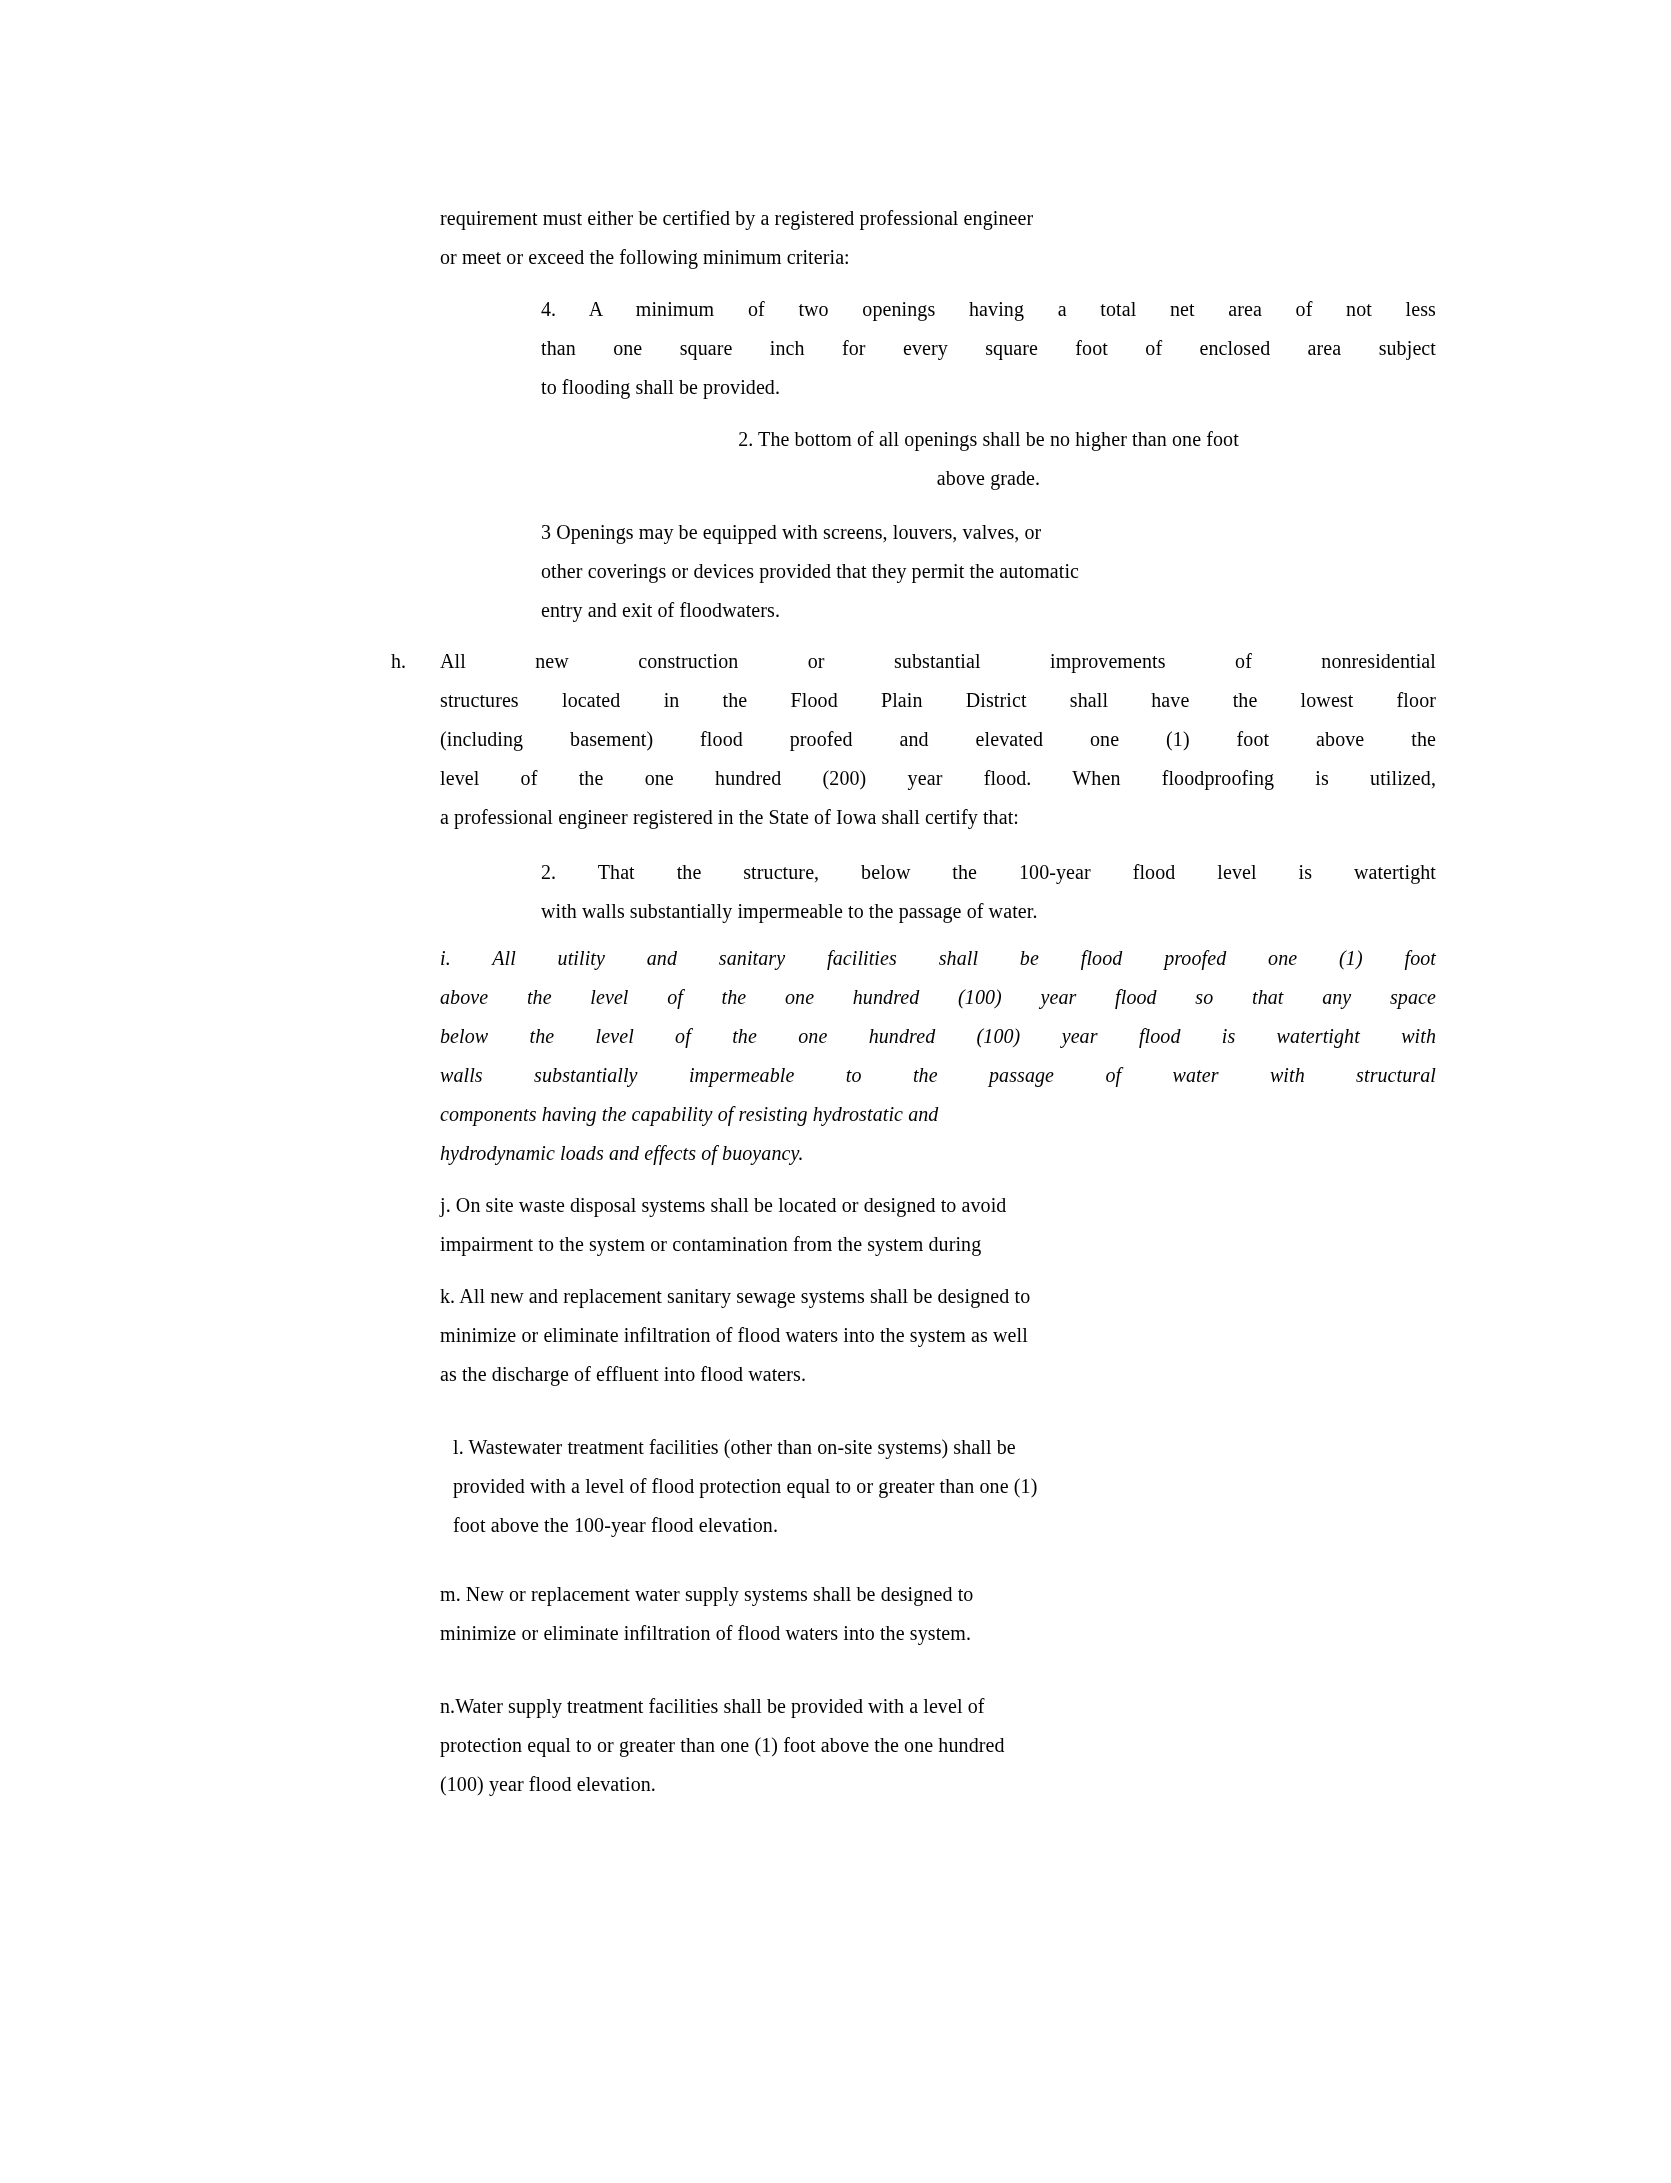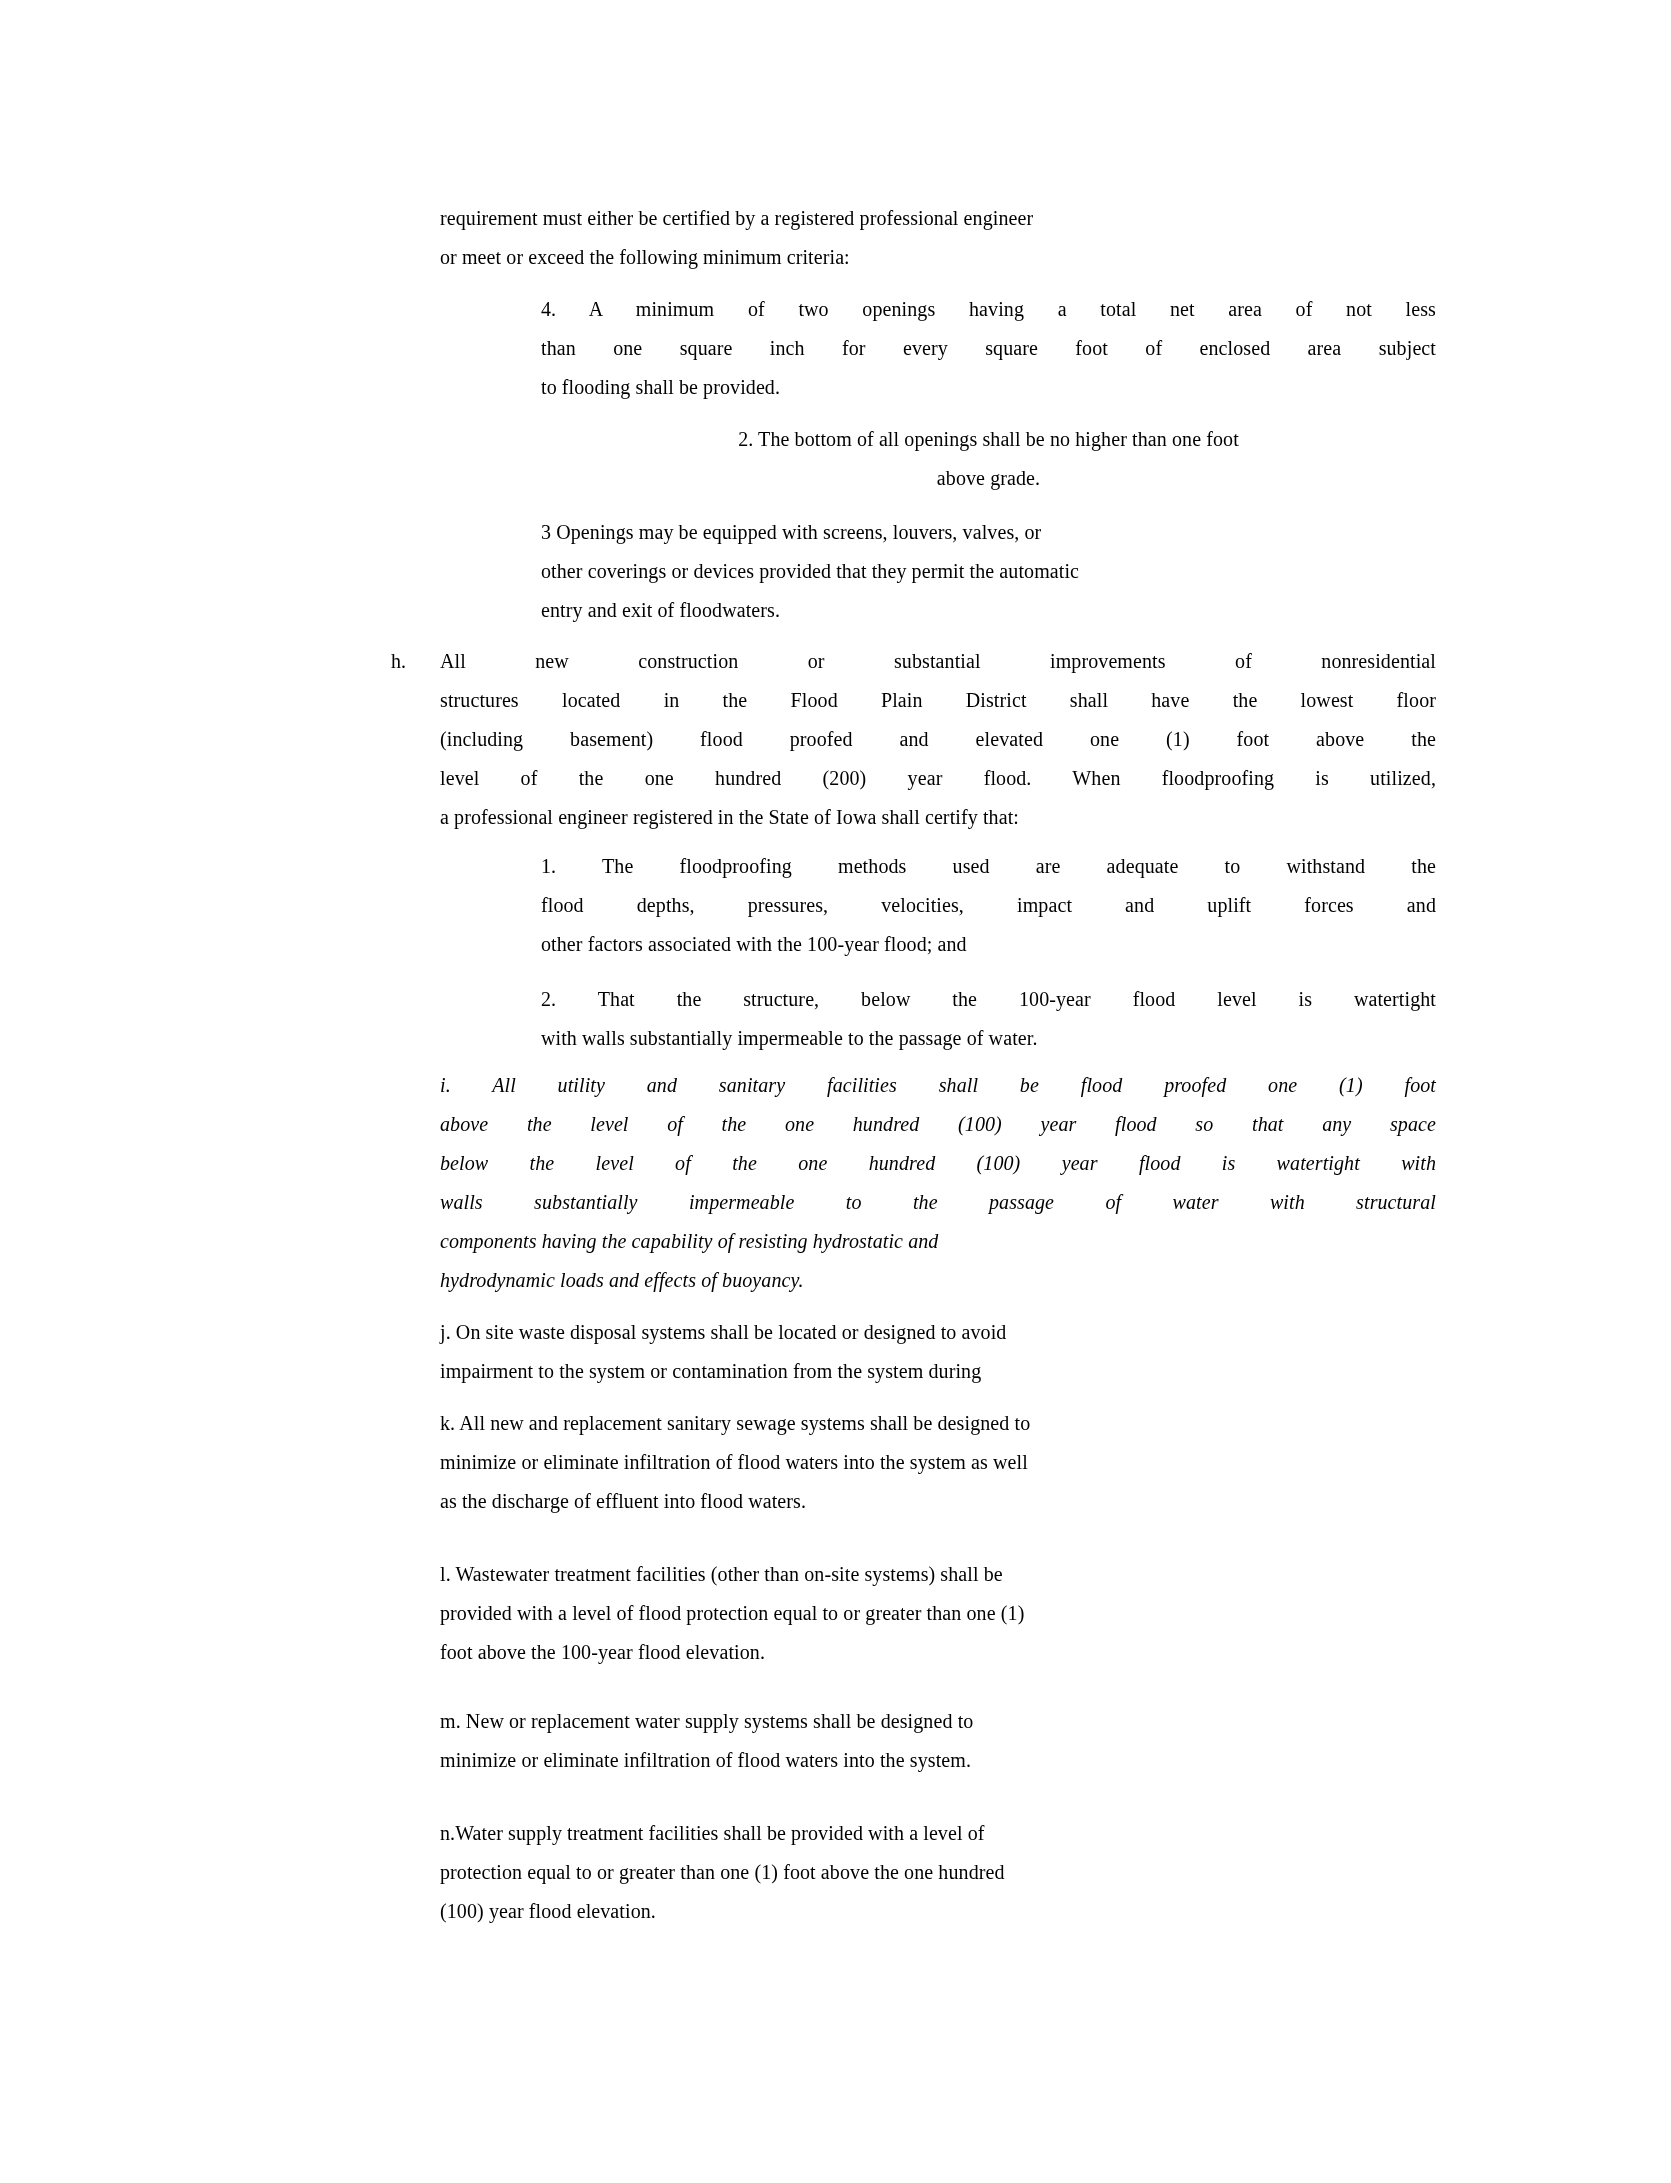--- a/index.html
+++ b/index.html
@@ -49,21 +49,21 @@
   
   #p-item1 { margin-top: 12.8px; }
   #p-item2 { margin-top: 13.3px; text-align: center; }
   #p-item3 { margin-top: 14.8px; }
   #p-h     { margin-top: 12.3px; }
   #p-h1    { margin-top: 9.8px; }
   #p-h2    { margin-top: 15.7px; }
   #p-i     { margin-top: 7.9px; font-style: italic; }
   #p-j     { margin-top: 13.3px; }
   #p-k     { margin-top: 13.3px; }
-  #p-l     { margin-top: 34px; }
+  #p-l     { margin-top: 34px; margin-left: 13px; }
   #p-m     { margin-top: 29.5px; }
   #p-n     { margin-top: 34px; }
 </style>
 </head>
 <body>
 
 <div class="page">
   <div class="content">
 
     <div class="para" id="p-intro">
@@ -92,25 +92,20 @@
       <div class="h-label">h.</div>
       <div class="h-text">
         <div class="line fill">All new construction or substantial improvements of nonresidential</div>
         <div class="line fill">structures located in the Flood Plain District shall have the lowest floor</div>
         <div class="line fill">(including basement) flood proofed and elevated one (1) foot above the</div>
         <div class="line fill">level of the one hundred (200) year flood. When floodproofing is utilized,</div>
         <div class="line">a professional engineer registered in the State of Iowa shall certify that:</div>
       </div>
     </div>
 
-    <div class="para sub" id="p-h1">
-      <div class="line fill">1. The floodproofing methods used are adequate to withstand the</div>
-      <div class="line fill">flood depths, pressures, velocities, impact and uplift forces and</div>
-      <div class="line">other factors associated with the 100-year flood; and</div>
-    </div>
 
     <div class="para sub" id="p-h2">
       <div class="line fill">2. That the structure, below the 100-year flood level is watertight</div>
       <div class="line">with walls substantially impermeable to the passage of water.</div>
     </div>
 
     <div class="para" id="p-i">
       <div class="line fill">i. All utility and sanitary facilities shall be flood proofed one (1) foot</div>
       <div class="line fill">above the level of the one hundred (100) year flood so that any space</div>
       <div class="line fill">below the level of the one hundred (100) year flood is watertight with</div>

